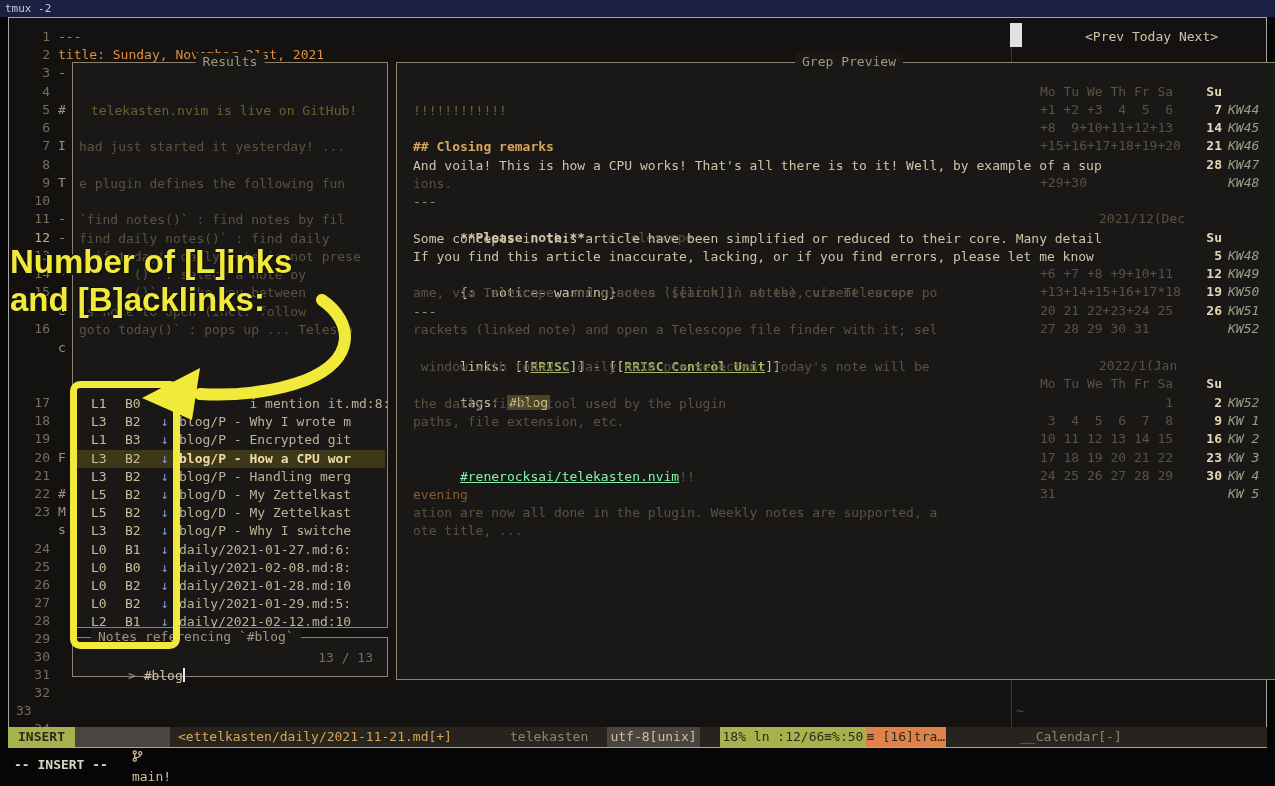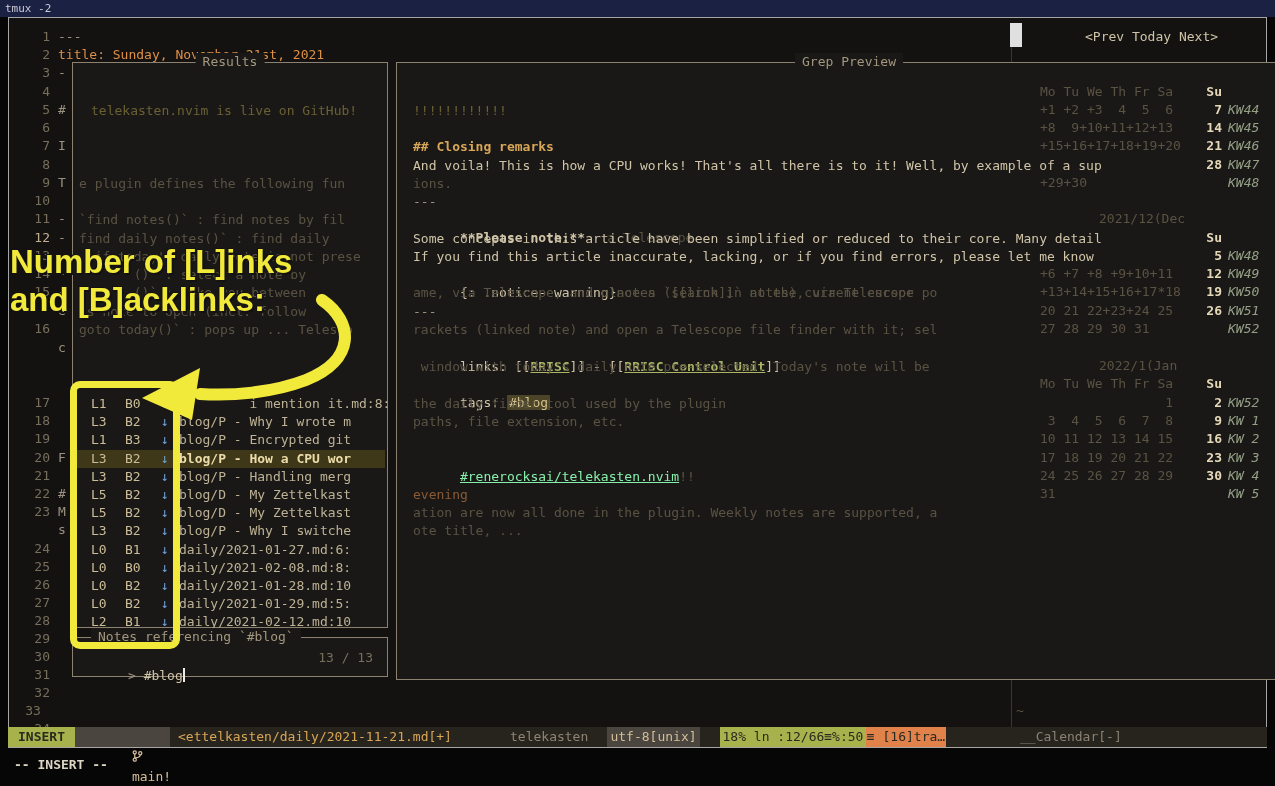--- a/index.html
+++ b/index.html
@@ -87,21 +87,21 @@
   <div class="mono c-num" style="left:16px;top:503px;width:34px;text-align:right;z-index:2">23</div>
   <div class="mono c-num" style="left:16px;top:540px;width:34px;text-align:right;z-index:2">24</div>
   <div class="mono c-num" style="left:16px;top:558px;width:34px;text-align:right;z-index:2">25</div>
   <div class="mono c-num" style="left:16px;top:576px;width:34px;text-align:right;z-index:2">26</div>
   <div class="mono c-num" style="left:16px;top:594px;width:34px;text-align:right;z-index:2">27</div>
   <div class="mono c-num" style="left:16px;top:612px;width:34px;text-align:right;z-index:2">28</div>
   <div class="mono c-num" style="left:16px;top:630px;width:34px;text-align:right;z-index:2">29</div>
   <div class="mono c-num" style="left:16px;top:648px;width:34px;text-align:right;z-index:2">30</div>
   <div class="mono c-num" style="left:16px;top:666px;width:34px;text-align:right;z-index:2">31</div>
   <div class="mono c-num" style="left:16px;top:684px;width:34px;text-align:right;z-index:2">32</div>
-  <div class="mono c-num" style="left:16px;top:702px;width:34px;text-align:center;z-index:2">33</div>
+  <div class="mono c-num" style="left:16px;top:702px;width:34px;text-align:left;z-index:2">33</div>
   <div class="mono c-num" style="left:16px;top:720px;width:34px;text-align:right;z-index:2">34</div>
 
   <div class="mono c-gray" style="left:58px;top:28px;z-index:2">---</div>
   <div class="mono c-orange" style="left:58px;top:46px;z-index:2">title: Sunday, November 21st, 2021</div>
   <div class="mono c-gray" style="left:58px;top:64px;z-index:2">-</div>
   <div class="mono c-stray" style="left:58px;top:101px;z-index:2">#</div>
   <div class="mono c-stray" style="left:58px;top:137px;z-index:2">I</div>
   <div class="mono c-stray" style="left:58px;top:174px;z-index:2">T</div>
   <div class="mono c-stray" style="left:58px;top:210px;z-index:2">-</div>
   <div class="mono c-stray" style="left:58px;top:229px;z-index:2">-</div>
@@ -110,20 +110,21 @@
   <div class="mono c-stray" style="left:58px;top:302px;z-index:2">e</div>
   <div class="mono c-stray" style="left:58px;top:339px;z-index:2">c</div>
   <div class="mono c-stray" style="left:58px;top:449px;z-index:2">F</div>
   <div class="mono c-stray" style="left:58px;top:485px;z-index:2">#</div>
   <div class="mono c-stray" style="left:58px;top:503px;z-index:2">M</div>
   <div class="mono c-stray" style="left:58px;top:521px;z-index:2">s</div>
 
   <div class="float" style="left:72px;top:62px;width:316px;height:566px;">
     <span class="float-title" style="left:50%;transform:translateX(-50%);">Results</span>
     <div class="mono c-dimo" style="left:18px;top:39px">telekasten.nvim is live on GitHub!</div>
+    <div class="mono c-dim" style="left:6px;top:75px">had just started it yesterday! ...</div>
     <div class="mono c-dim" style="left:6px;top:112px">e plugin defines the following fun</div>
     <div class="mono c-dim" style="left:6px;top:148px">`find notes()` : find notes by fil</div>
     <div class="mono c-dim" style="left:6px;top:167px">find daily notes()` : find daily</div>
     <div class="mono c-dim" style="left:6px;top:185px">  if today's daily note is not prese</div>
     <div class="mono c-dim" style="left:6px;top:203px">       ()` : select a note by</div>
     <div class="mono c-dim" style="left:6px;top:240px">ts note to open (incl. follow</div>
     <div class="mono c-dim" style="left:6px;top:221px">       ()` : take you between</div>
     <div class="mono c-dim" style="left:6px;top:258px">goto today()` : pops up ... Telesco</div>
 
     <div class="entry" style="top:332px">

